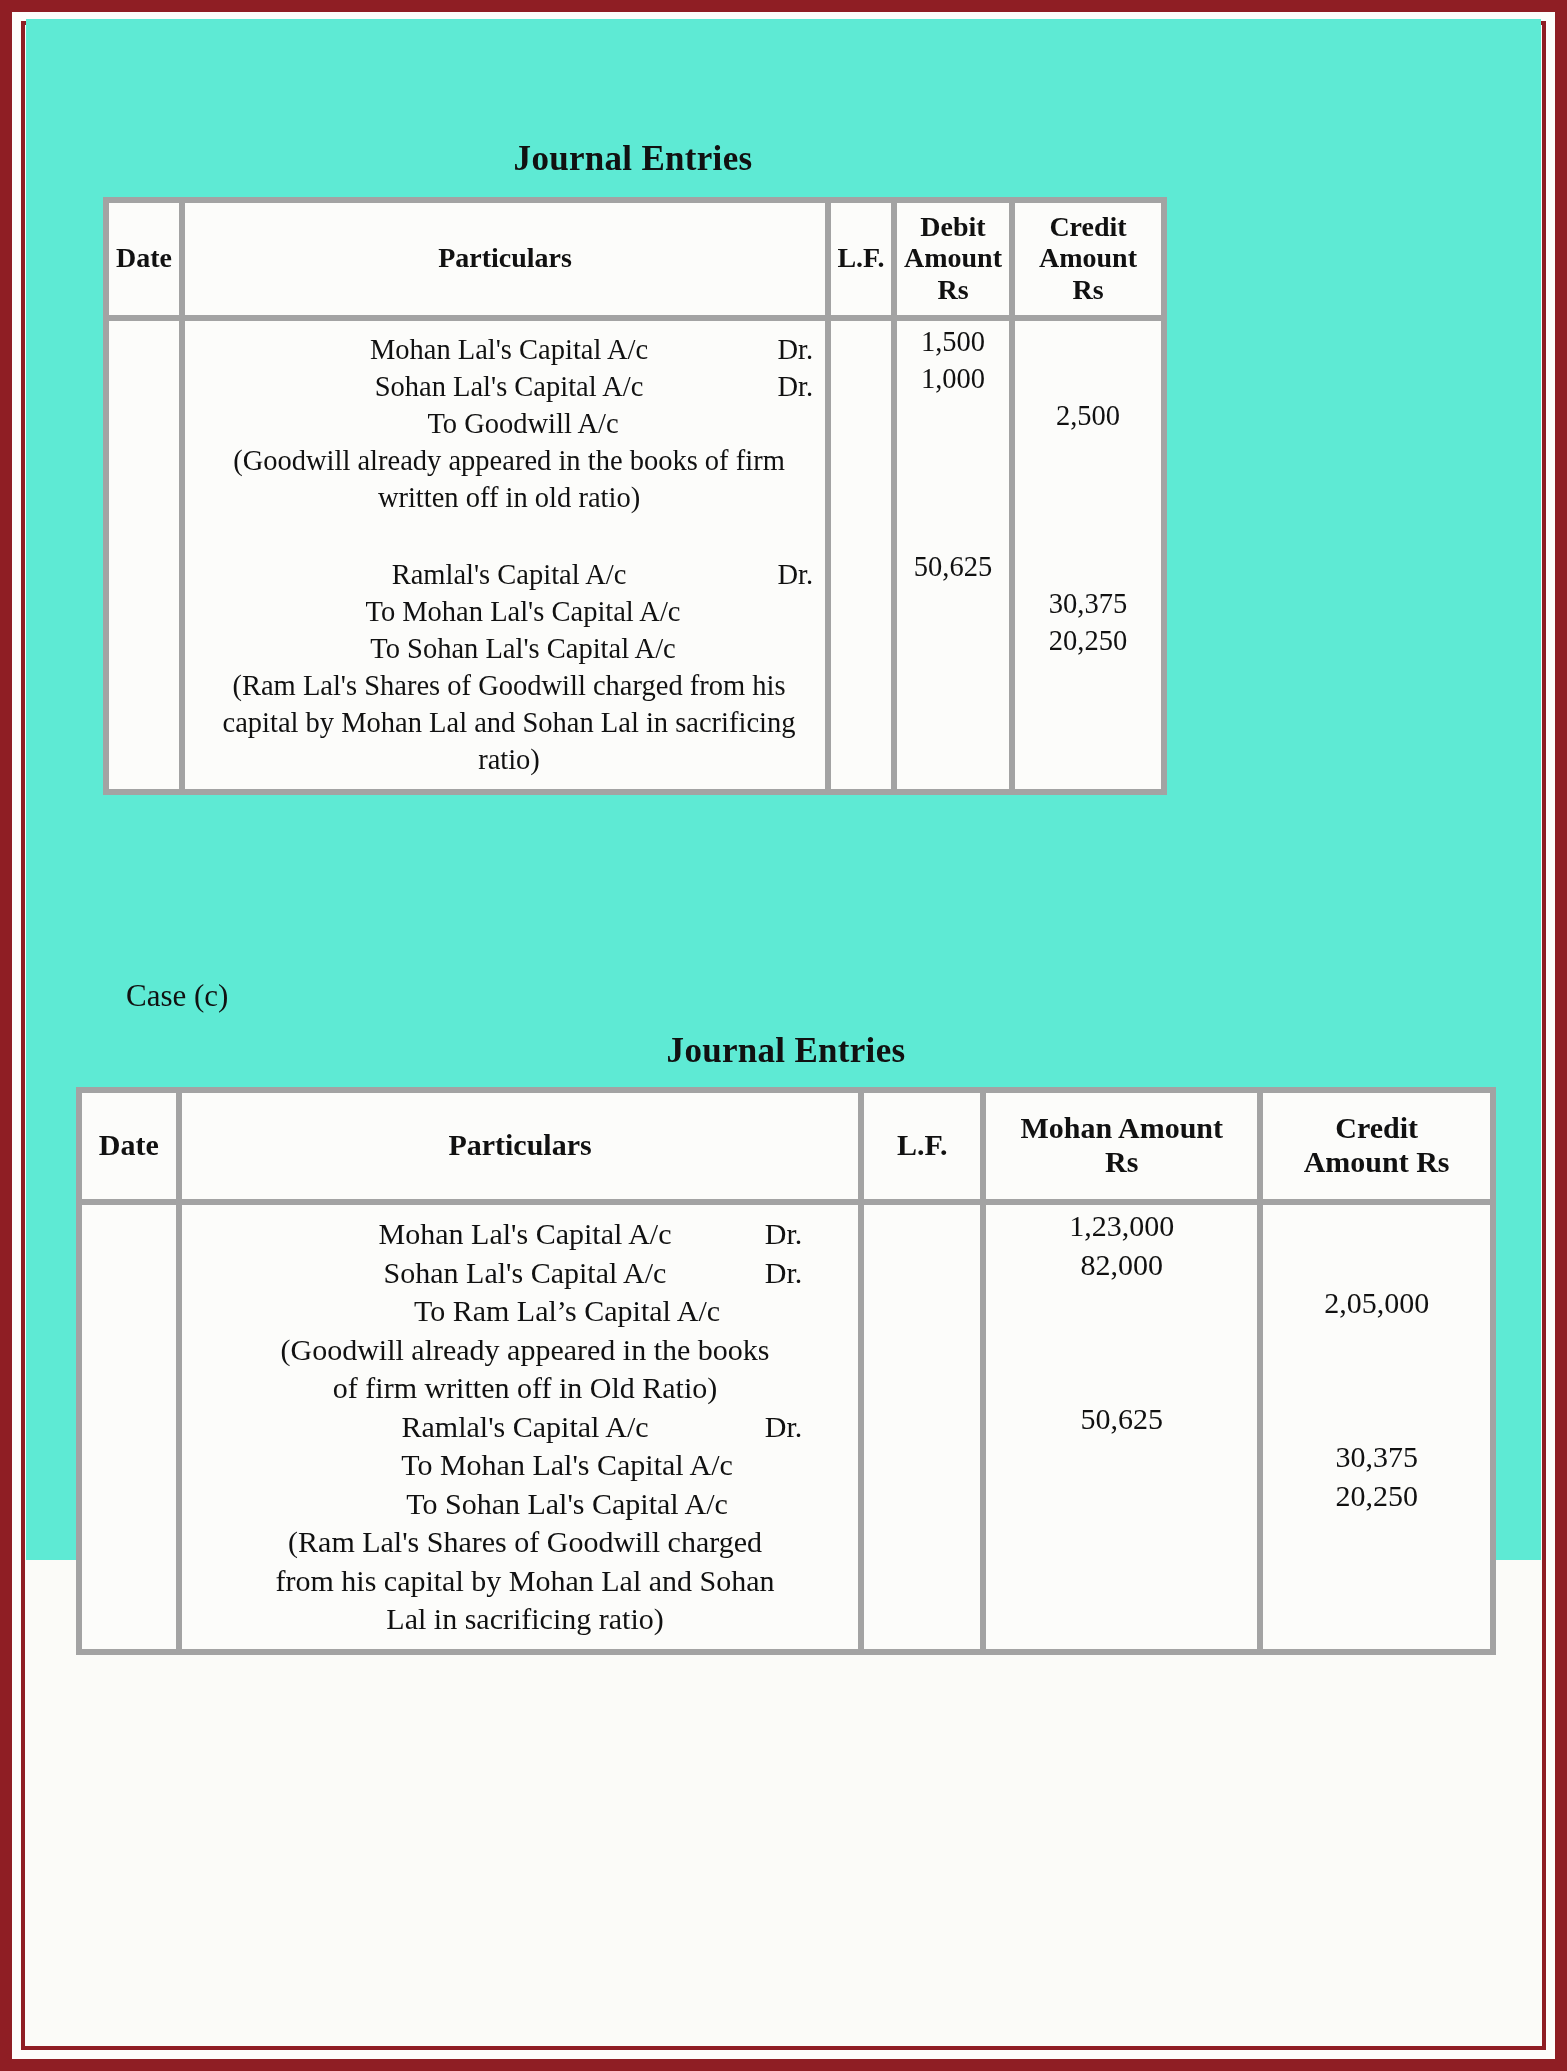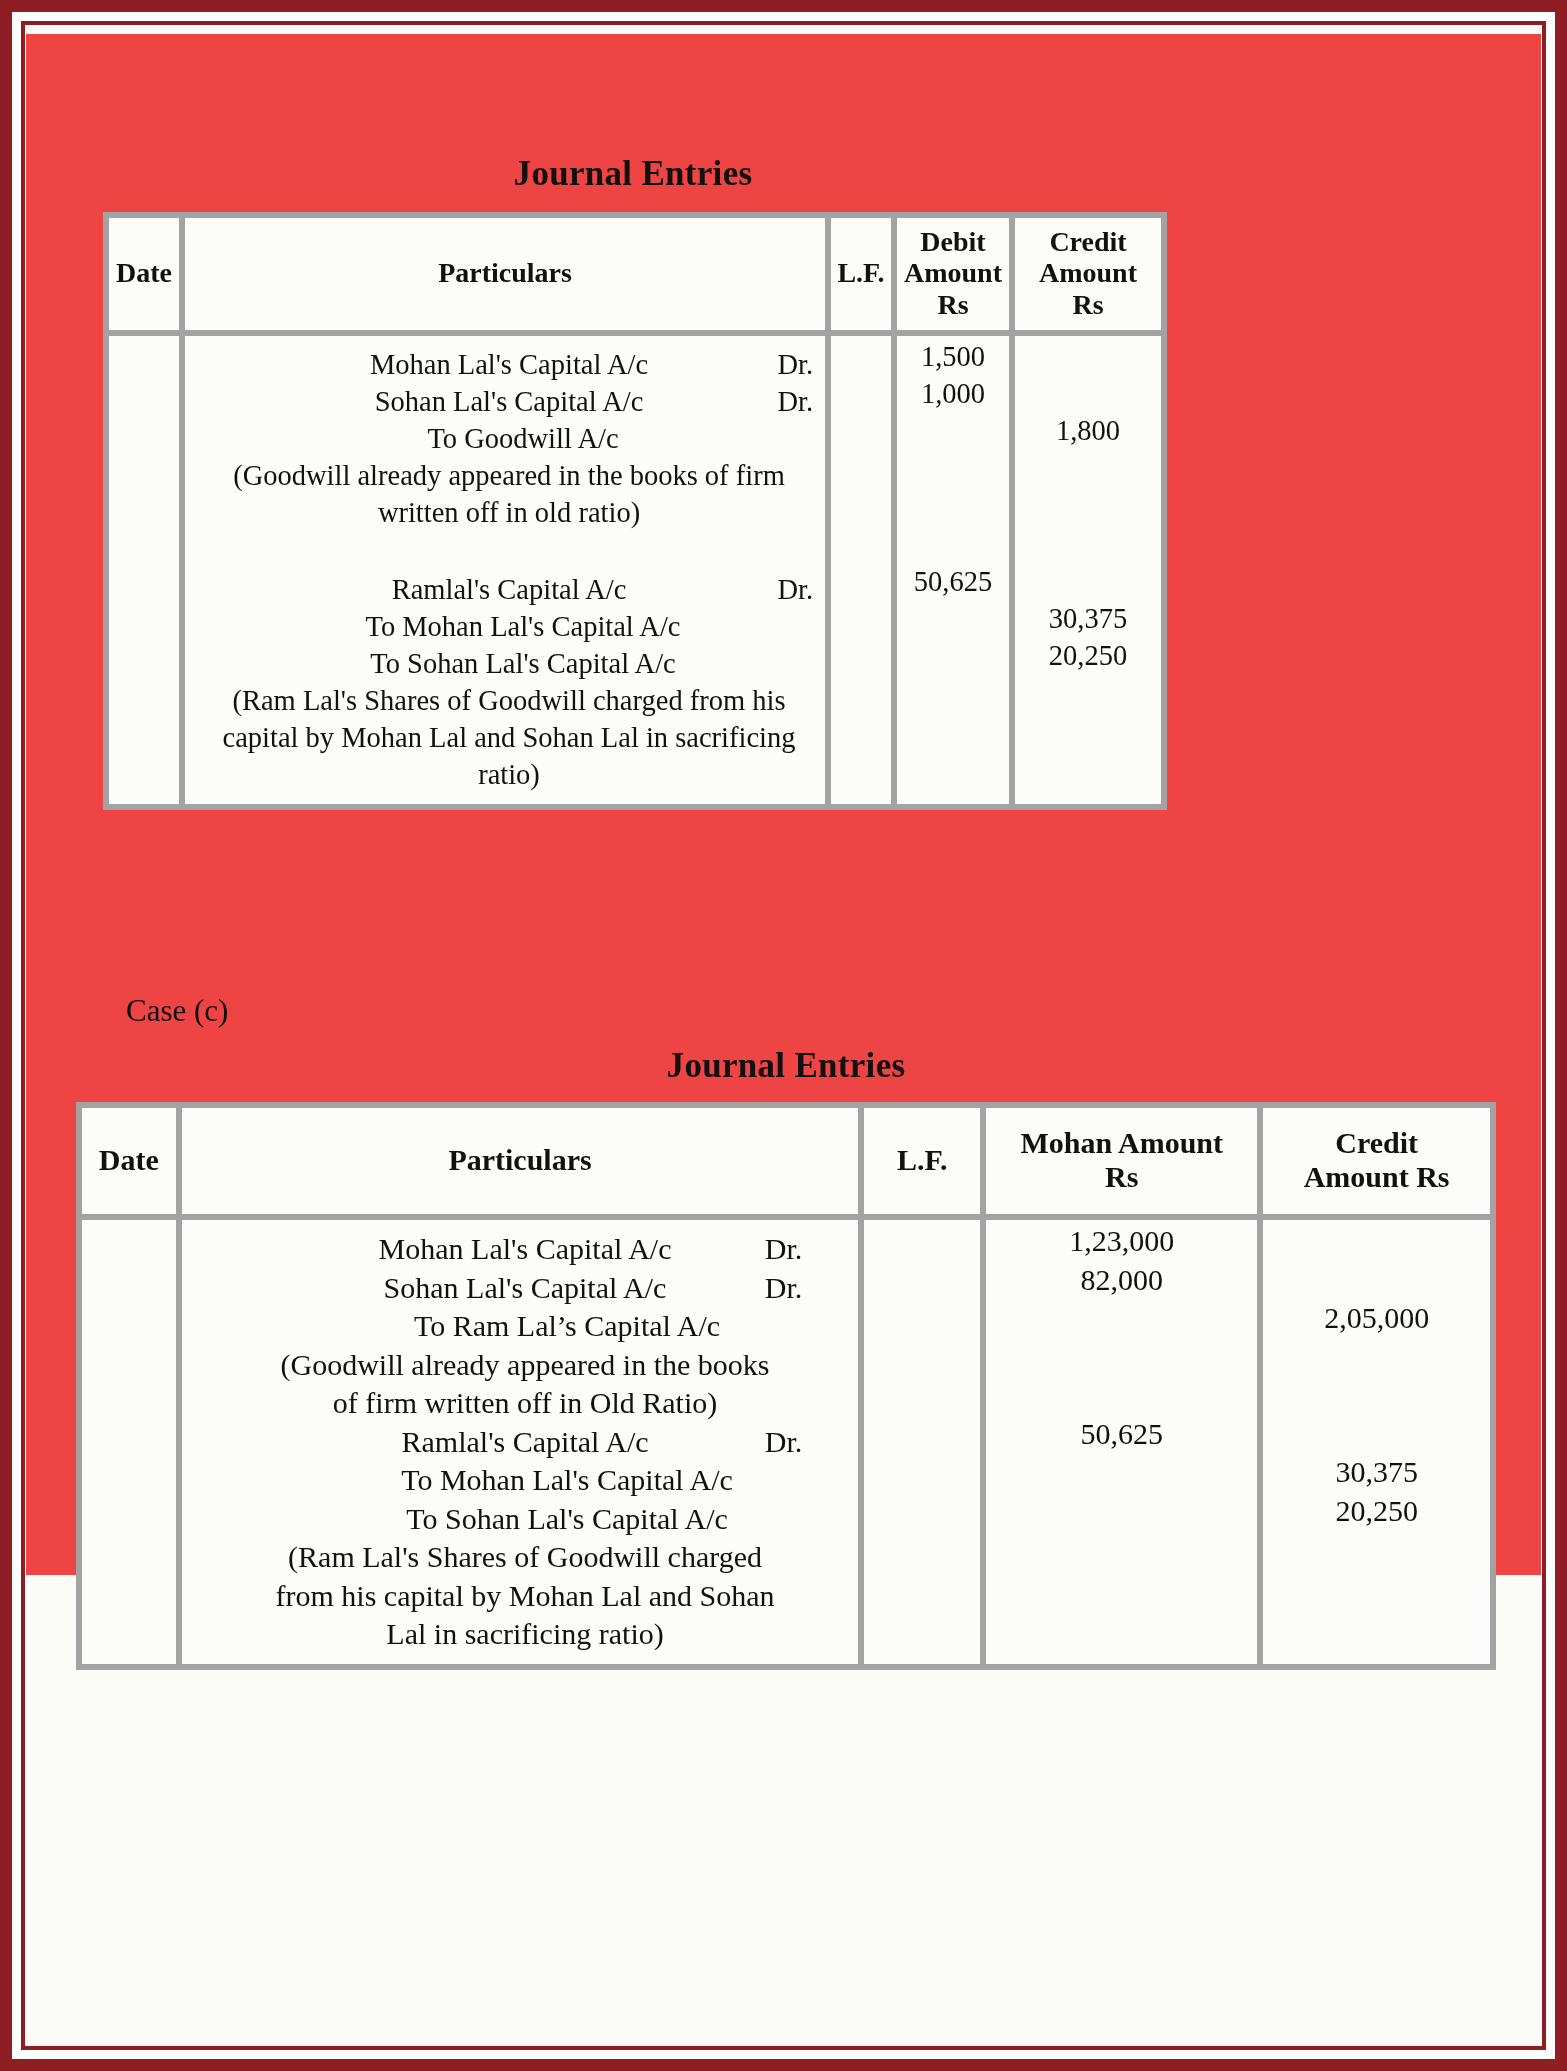--- a/index.html
+++ b/index.html
@@ -28,25 +28,25 @@
   .page-frame-inner {
     position: absolute;
     left: 9px; top: 9px; right: 9px; bottom: 9px;
     box-sizing: border-box;
     border: 4px solid #8f1e24;
     background: #fbfbf8;
   }
 
   .sheet {
     position: absolute;
-    left: 26px; top: 34px;
+    left: 26px; top: 19px;
     width: 1515px;
     height: 1541px;
     box-sizing: border-box;
-    background: #ef4444;
+    background: #5eead4;
     padding: 0;
   }
 
   .content {
     position: relative;
     width: 100%;
     height: 100%;
   }
 
   .doc-title {
@@ -224,21 +224,21 @@
                   <div class="aline blank">&nbsp;</div>
                   <div class="aline blank">&nbsp;</div>
                   <div class="aline blank">&nbsp;</div>
                   <div class="aline blank">&nbsp;</div>
                 </div>
           </td>
           <td class="amt-cell">
             <div id="t1-credit">
                   <div class="aline blank">&nbsp;</div>
                   <div class="aline blank">&nbsp;</div>
-                  <div class="aline">1,800</div>
+                  <div class="aline">2,500</div>
                   <div class="aline blank">&nbsp;</div>
                   <div class="aline blank">&nbsp;</div>
                   <div class="pgap"></div>
                   <div class="aline blank">&nbsp;</div>
                   <div class="aline">30,375</div>
                   <div class="aline">20,250</div>
                   <div class="aline blank">&nbsp;</div>
                   <div class="aline blank">&nbsp;</div>
                   <div class="aline blank">&nbsp;</div>
                 </div>

